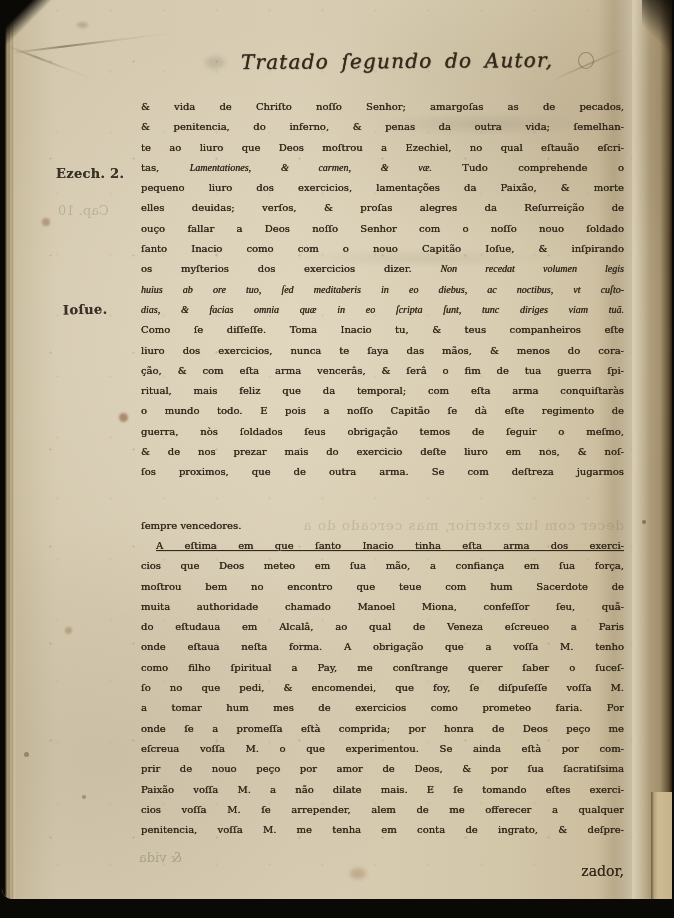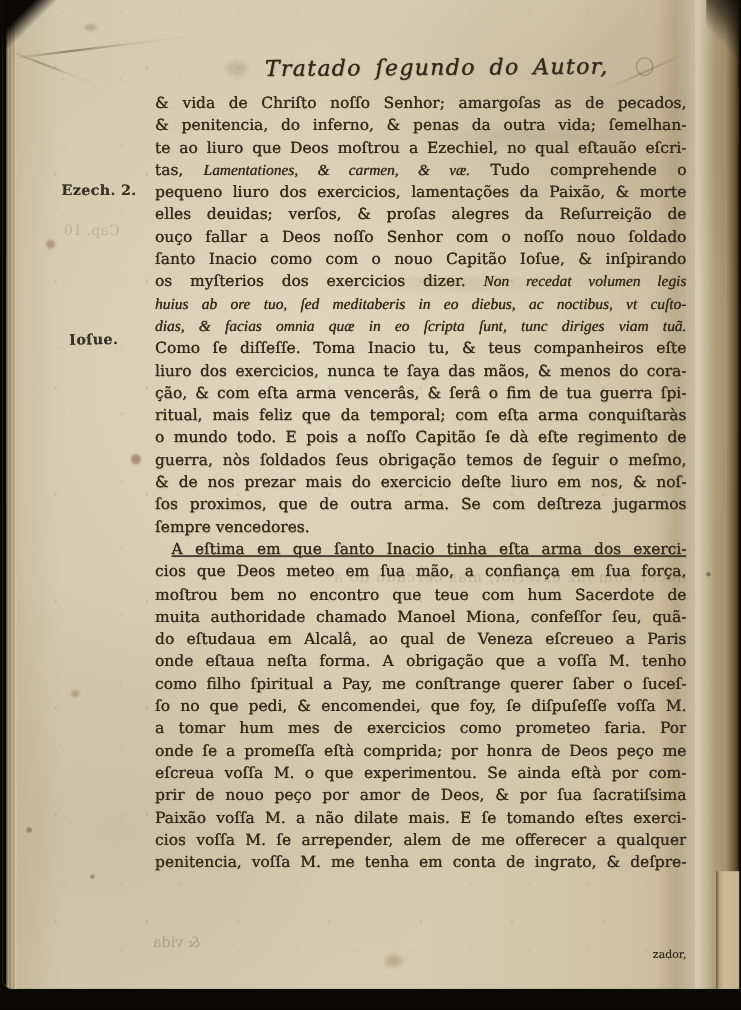--- a/index.html
+++ b/index.html
@@ -68,34 +68,34 @@
     text-shadow:0 0 .7px rgba(50,40,22,.85), .4px .4px 1px rgba(60,48,28,.4);
     transform:rotate(-.4deg);
   }
   .margin-note{
     position:absolute;font-size:13px;font-weight:bold;color:#3a3226;
     text-shadow:0 0 .6px rgba(55,45,30,.7);letter-spacing:.3px;text-align:center;
   }
   .mn-ezech{left:54px;top:166px;}
   .mn-iosue{left:61px;top:302px;transform:rotate(-1deg);}
   .body-text{
-    position:absolute;left:139px;top:84px;width:483px;
-    font-size:14px;color:#33291c;
+    position:absolute;left:139px;top:97px;width:483px;
+    font-size:10px;color:#33291c;
     text-shadow:0 0 .6px rgba(50,40,22,.85), .35px .35px .9px rgba(60,48,28,.35);
   }
   .bline{
     height:20.3px;line-height:20.3px;overflow:hidden;white-space:nowrap;
     text-align:justify;text-align-last:justify;
   }
-  .bline.nojust{text-align-last:left;}
+  .bline.nojust{text-align-last:left;margin-top:33px;}
   .bline.indent{text-indent:15px;text-decoration:underline;}
   .bline .it{font-style:italic;font-family:Liberation Serif, serif;}
   .catchword{
     position:absolute;left:139px;top:863px;width:483px;text-align:right;
-    font-size:10px;color:#33291c;text-shadow:0 0 .6px rgba(50,40,22,.85);
+    font-size:14px;color:#33291c;text-shadow:0 0 .6px rgba(50,40,22,.85);
   }
   
   .showthrough{
     position:absolute;color:#5e5c4c;font-size:13.5px;pointer-events:none;
     transform:scaleX(-1);filter:blur(.5px);
   }
   .st-mid{left:148px;top:517px;width:474px;opacity:.20;letter-spacing:1px;}
   .st-cap{left:56px;top:203px;opacity:.25;font-size:13px;}
   .st-vida{left:137px;top:850px;opacity:.33;font-size:13px;color:#575948;}
   .st-ring{

